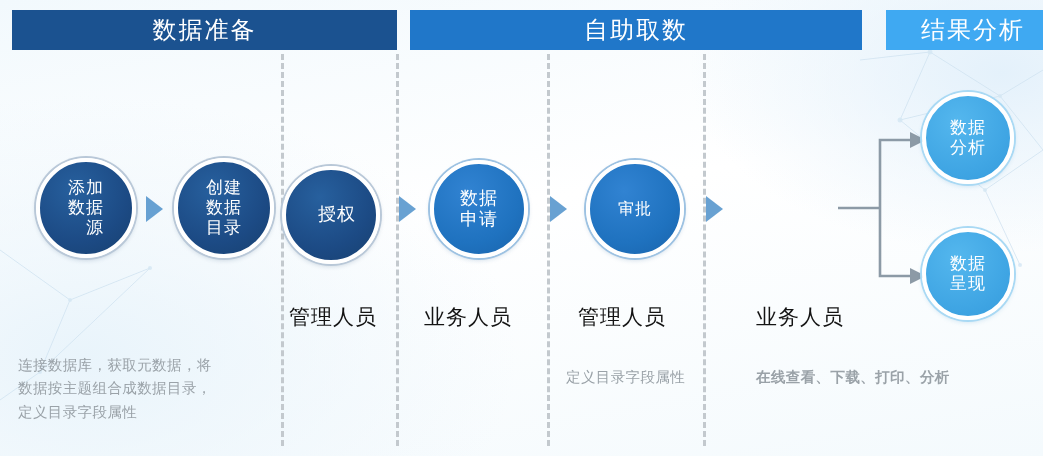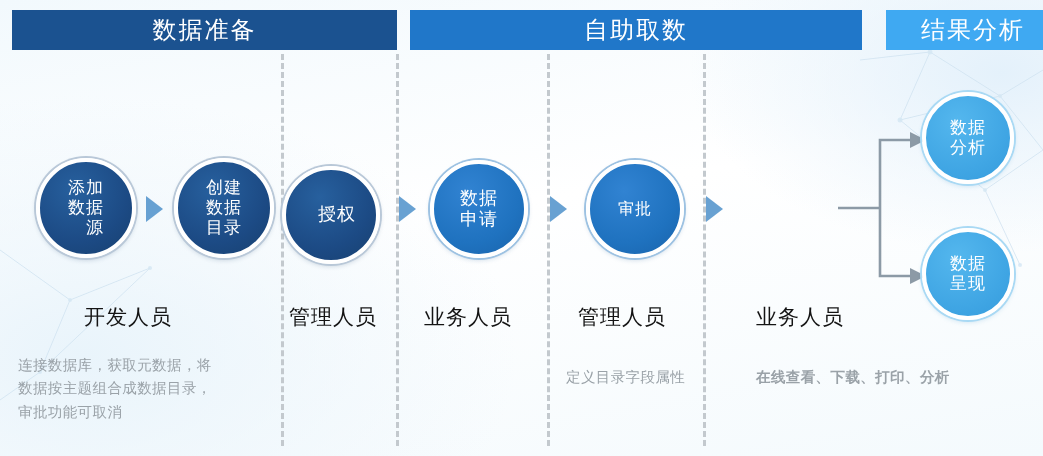--- a/index.html
+++ b/index.html
@@ -224,25 +224,24 @@
   <div class="node light" style="left:922px; top:92px; width:92px; height:92px; font-size:17px;">
     <span class="label">数据
 分析</span>
   </div>
 
   <div class="node light" style="left:922px; top:228px; width:92px; height:92px; font-size:17px;">
     <span class="label">数据
 呈现</span>
   </div>
 
-  <div class="role" style="left:84px;  top:303px;">开发人员</div>
   <div class="role" style="left:289px; top:303px;">管理人员</div>
   <div class="role" style="left:424px; top:303px;">业务人员</div>
   <div class="role" style="left:578px; top:303px;">管理人员</div>
   <div class="role" style="left:756px; top:303px;">业务人员</div>
 
   <div class="note" style="left:18px;  top:354px; width:258px;">连接数据库，获取元数据，将
 数据按主题组合成数据目录，
-审批功能可取消</div>
+定义目录字段属性</div>
   <div class="note" style="left:566px; top:366px; width:140px;">定义目录字段属性</div>
   <div class="note" style="left:756px; top:366px; width:260px;font-weight:bold;">在线查看、下载、打印、分析</div>
 
 </div>
 
 </body></html>

